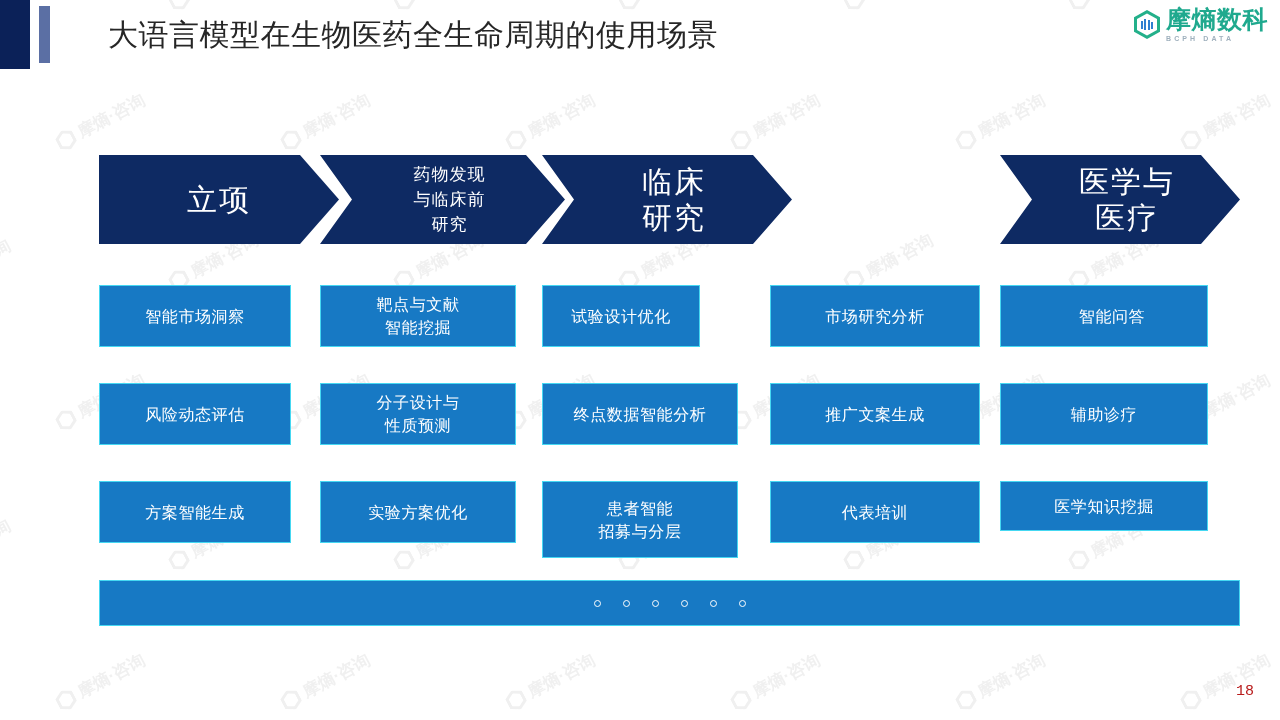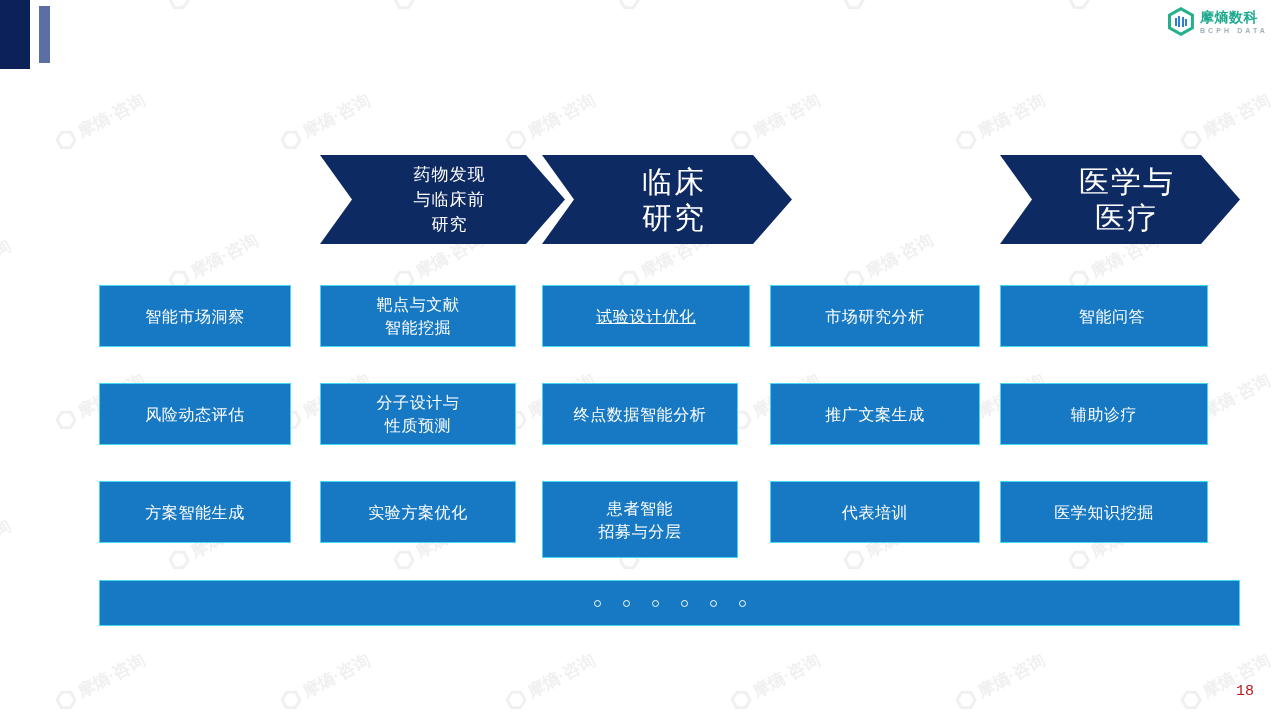--- a/index.html
+++ b/index.html
@@ -63,21 +63,21 @@
     content:"";position:absolute;z-index:2;left:7px;top:9px;width:12px;height:11px;
     background:
       linear-gradient(#2f7fd0,#2f7fd0) 0 2px/2px 8px no-repeat,
       linear-gradient(#2f7fd0,#2f7fd0) 3.3px 0/2px 11px no-repeat,
       linear-gradient(#2f7fd0,#2f7fd0) 6.6px 1px/2px 10px no-repeat,
       linear-gradient(#2f7fd0,#2f7fd0) 10px 3px/2px 7px no-repeat;
   }
   #logo .ltxt{display:flex;flex-direction:column;line-height:1;}
   #logo .lname{
     font-family:"Liberation Sans","DejaVu Sans",sans-serif;
-    font-size:14px;font-weight:700;color:#1fa98e;letter-spacing:.5px;
+    font-size:25px;font-weight:700;color:#1fa98e;letter-spacing:.5px;
   }
   #logo .lsub{
     font-family:"Liberation Sans","DejaVu Sans",sans-serif;
     font-size:7px;font-weight:700;color:#9fb0bd;letter-spacing:3.1px;margin-top:3px;
   }
 
   
   #chevron-row{position:absolute;left:0;top:155px;width:1280px;height:89px;z-index:2;}
   .chev{
     position:absolute;top:0;height:89px;
@@ -272,49 +272,53 @@
       </div>
       <div class="wm" style="left: 1177px; top: 670px;">
         <span class="hex"></span>
         <span>摩熵·咨询</span>
       </div>
     </div>
 
   <div class="hdr-navy"></div>
   <div class="hdr-accent"></div>
 
+  <div id="page-title">大语言模型在生物医药全生命周期的使用场景</div>
 
   <div id="logo">
     <span class="lhex"></span>
     <span class="ltxt">
       <span class="lname">摩熵数科</span>
       <span class="lsub">BCPH DATA</span>
     </span>
   </div>
 
   <div id="chevron-row">
+      <div class="chev big first" style="left: 99px; width: 240px;">
+        <span class="ctxt">立项</span>
+      </div>
       <div class="chev small" style="left: 320px; width: 245px;">
         <span class="ctxt">药物发现<br>与临床前<br>研究</span>
       </div>
       <div class="chev big" style="left: 542px; width: 250px;">
         <span class="ctxt">临床<br>研究</span>
       </div>
       <div class="chev big" style="left: 1000px; width: 240px; align-items: center;">
         <span class="ctxt">医学与<br>医疗</span>
       </div>
     </div>
 
   <div id="capability-grid">
       <div class="cap-box" style="left: 99px; top: 285px; width: 192px; height: 62px;">
         <span>智能市场洞察</span>
       </div>
       <div class="cap-box" style="left: 320px; top: 285px; width: 196px; height: 62px;">
         <span>靶点与文献<br>智能挖掘</span>
       </div>
-      <div class="cap-box" style="left: 542px; top: 285px; width: 208px; height: 62px; text-decoration: underline;">
+      <div class="cap-box" style="left: 542px; top: 285px; width: 158px; height: 62px;">
         <span>试验设计优化</span>
       </div>
       <div class="cap-box" style="left: 770px; top: 285px; width: 210px; height: 62px;">
         <span>市场研究分析</span>
       </div>
       <div class="cap-box" style="left: 1000px; top: 285px; width: 208px; height: 62px; padding-left: 16px;">
         <span>智能问答</span>
       </div>
       <div class="cap-box" style="left: 99px; top: 383px; width: 192px; height: 62px;">
         <span>风险动态评估</span>
@@ -336,21 +340,21 @@
       </div>
       <div class="cap-box" style="left: 320px; top: 481px; width: 196px; height: 62px;">
         <span>实验方案优化</span>
       </div>
       <div class="cap-box" style="left: 542px; top: 481px; width: 196px; height: 77px;">
         <span>患者智能<br>招募与分层</span>
       </div>
       <div class="cap-box" style="left: 770px; top: 481px; width: 210px; height: 62px;">
         <span>代表培训</span>
       </div>
-      <div class="cap-box" style="left: 1000px; top: 481px; width: 208px; height: 62px;">
+      <div class="cap-box" style="left: 1000px; top: 481px; width: 208px; height: 50px;">
         <span>医学知识挖掘</span>
       </div>
     </div>
 
   <div id="bottom-bar">
       <span class="dot"></span>
       <span class="dot"></span>
       <span class="dot"></span>
       <span class="dot"></span>
       <span class="dot"></span>

